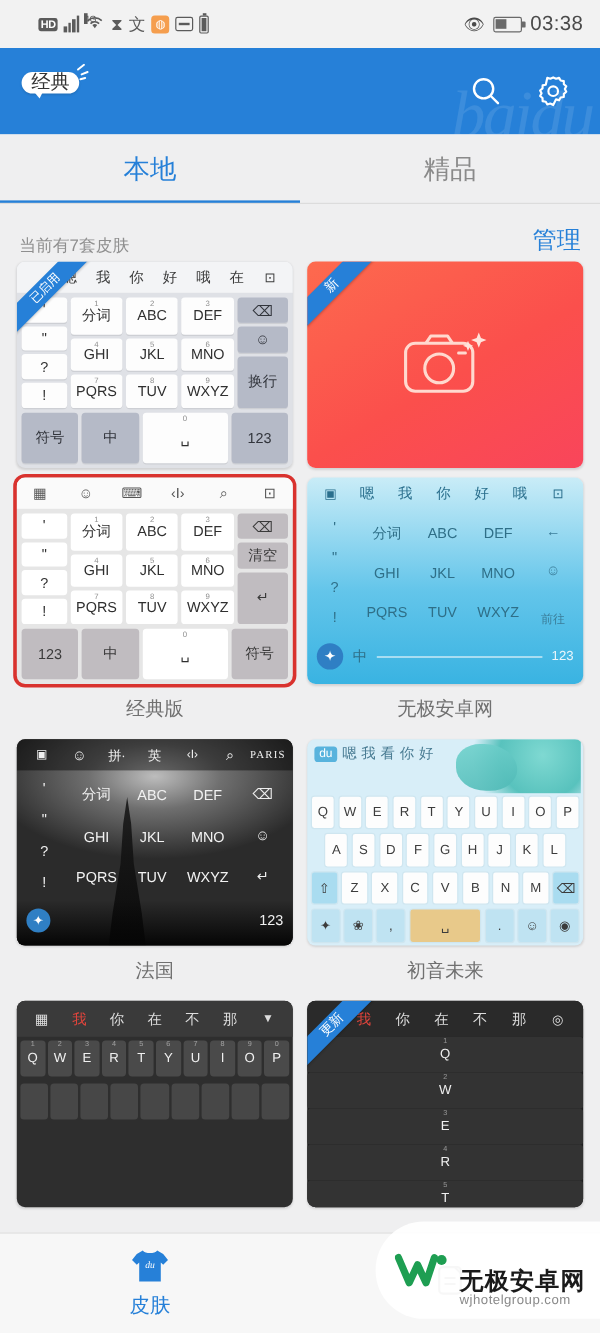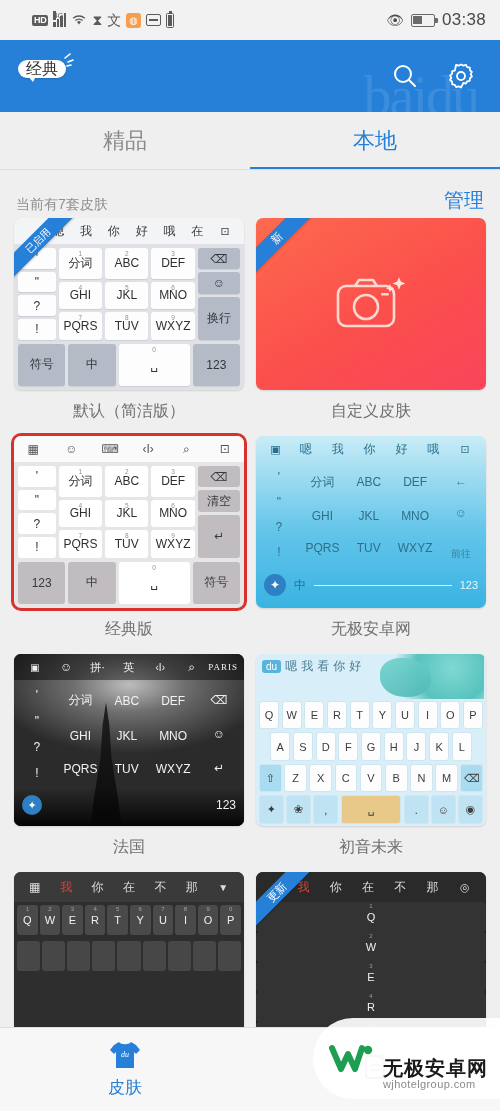--- a/index.html
+++ b/index.html
@@ -16,21 +16,21 @@
     padding: 0 14px; position: relative;
   }
   .sb-left { display: flex; align-items: center; gap: 5px; margin-left: 18px; }
   .sb-right { display: flex; align-items: center; gap: 7px; margin-left: auto; }
   .ico-hd {
     font-size: 9px; font-weight: bold; color: #fff; background: #5b5b5b;
     border-radius: 2px; padding: 1px 2px; line-height: 9px; letter-spacing: -0.3px;
   }
   .ico-sig { display: flex; align-items: flex-end; gap: 1px; height: 14px; position: relative; }
   .ico-sig span { width: 2.5px; background: #5b5b5b; }
-  .sig-lbl { font-size: 7.5px; color: #5b5b5b; position: absolute; top: -2px; left: 0; }
+  .sig-lbl { font-size: 7.5px; color: #5b5b5b; position: absolute; top: -2px; left: 17px; }
   .ico-wifi { font-size: 15px; color: #5b5b5b; line-height: 15px; }
   .ico-glyph { font-size: 14px; color: #5b5b5b; line-height: 14px; }
   .ico-orange {
     width: 15px; height: 15px; background: #f59e4e; border-radius: 3px;
     display:flex; align-items:center; justify-content:center; color:#fff; font-size:10px;
   }
   .ico-mail {
     width: 15px; height: 12px; border: 1.6px solid #5b5b5b; border-radius: 2px;
     display:flex; align-items:center; justify-content:center;
   }
@@ -50,21 +50,21 @@
   }
   .batt-fill { position:absolute; left:1.5px; top:1.5px; bottom:1.5px; width:40%; background:#6a6a6a; }
   .sb-time { font-size: 17px; color: #4a4a4a; letter-spacing: 0.3px; }
 
   
   .header {
     height: 72px; background: #2680d8; display: flex; align-items: center;
     padding: 0 22px; position: relative; overflow: hidden;
   }
   .hdr-watermark {
-    position: absolute; right: 22px; bottom: -16px; font-size: 56px; 
+    position: absolute; right: 6px; bottom: -16px; font-size: 56px; font-style: italic;
     color: rgba(255,255,255,0.10); font-family: "Liberation Serif", serif; pointer-events:none;
     letter-spacing: -2px;
   }
   .hdr-title {
     font-size: 32px; color: #fff; letter-spacing: 1px; position: relative; z-index: 2;
     font-family: "DejaVu Sans", sans-serif;
   }
   .hdr-badge {
     position: relative; z-index: 3; margin-left: -4px; margin-top: -14px;
     background: #fff; color: #333; font-size: 16px; border-radius: 11px;
@@ -303,25 +303,25 @@
       <div class="hdr-ico">
         <svg width="30" height="30" viewBox="0 0 30 30">
           <path d="M15 3.5l2.4 1.1 2.5-.8 1.3 2.3 2.6.5.1 2.6 2 1.7-1.2 2.3 1.2 2.3-2 1.7-.1 2.6-2.6.5-1.3 2.3-2.5-.8L15 26.5l-2.4-1.2-2.5.8-1.3-2.3-2.6-.5-.1-2.6-2-1.7 1.2-2.3-1.2-2.3 2-1.7.1-2.6 2.6-.5L10.1 3.8l2.5.8z" stroke="#fff" stroke-width="1.8" fill="none" stroke-linejoin="round"></path>
           <circle cx="15" cy="15" r="4" stroke="#fff" stroke-width="1.8" fill="none"></circle>
         </svg>
       </div>
     </div>
   </div>
 
   <div class="tabs">
+    <div class="tab active">
+      <span>本地</span>
+    </div>
     <div class="tab">
       <span>精品</span>
-    </div>
-    <div class="tab active">
-      <span>本地</span>
     </div>
   </div>
 
   <div class="subbar">
     <span class="subbar-text">当前有7套皮肤</span>
     <span class="subbar-action">管理</span>
   </div>
 
   <div class="grid">
 
@@ -393,40 +393,38 @@
             </div>
           </div>
           <div class="kb-bottom" style="padding:0 4px 4px">
             <div class="key fn">符号</div>
             <div class="key fn">中</div>
             <div class="key"><span class="num">0</span>␣</div>
             <div class="key fn">123</div>
           </div>
         </div>
       </div>
-      <div class="cell-label">默认（简洁版）</div>
     </div>
 
     <div class="cell">
       <div class="thumb" style="background:linear-gradient(150deg,#fd6a4e 0%,#fb4f4c 55%,#f9455b 100%)">
         <div class="ribbon small">
           <span>新</span>
         </div>
         <div style="position:absolute;inset:0;display:flex;align-items:center;justify-content:center;">
           <svg width="84" height="70" viewBox="0 0 84 70">
             <rect x="9" y="17" width="56" height="40" rx="8" stroke="#ffd9cf" stroke-width="2.6" fill="none"></rect>
             <path d="M26 17 l4-6 h14 l4 6" stroke="#ffd9cf" stroke-width="2.6" fill="none" stroke-linejoin="round"></path>
             <circle cx="37" cy="38" r="12" stroke="#ffd9cf" stroke-width="2.6" fill="none"></circle>
             <rect x="52" y="24" width="8" height="2.4" rx="1" fill="#ffd9cf"></rect>
             <path d="M70 8 l1.8 4.6 4.6 1.8 -4.6 1.8 -1.8 4.6 -1.8 -4.6 -4.6 -1.8 4.6 -1.8z" fill="#ffe3db"></path>
             <path d="M61 15 l1.2 3 3 1.2 -3 1.2 -1.2 3 -1.2 -3 -3 -1.2 3 -1.2z" fill="#ffe3db"></path>
           </svg>
         </div>
       </div>
-      <div class="cell-label">自定义皮肤</div>
     </div>
 
     <div class="cell selected">
       <div class="thumb sk-cls">
         <div class="kb">
           <div class="kb-tool">
             <i>▦</i>
             <i>☺</i>
             <i>⌨</i>
             <i>‹I›</i>

